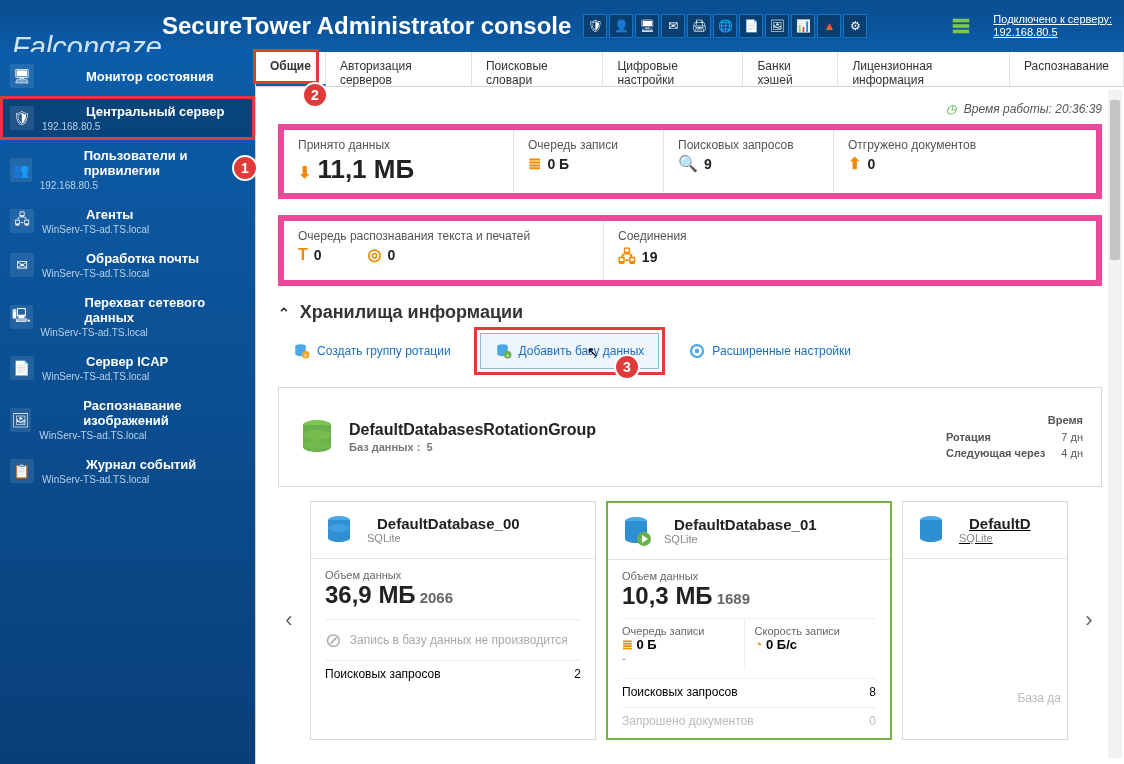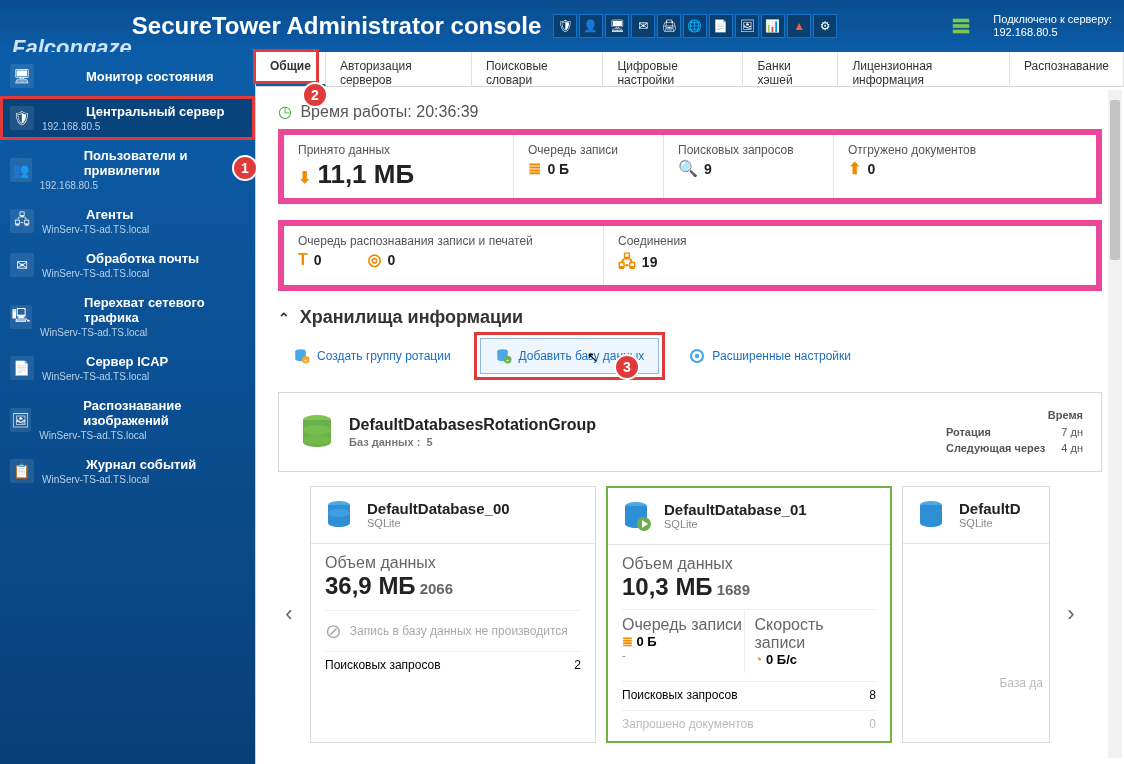--- a/index.html
+++ b/index.html
@@ -1,24 +1,24 @@
 <!DOCTYPE html>
 <html><head>
 <meta charset="utf-8">
 <style>
 * { box-sizing: border-box; margin: 0; padding: 0; font-family: "Segoe UI", Arial, sans-serif; }
 body { width: 1124px; height: 764px; background: #e8e8e8; overflow: hidden; position: relative; }
 
 
 .header { height: 52px; background: linear-gradient(to bottom, #0a4d8f, #0b5ca8); display: flex; align-items: center; color: #fff; padding: 0 12px; }
-.brand { font-size: 22px; font-style: italic; font-weight: 700; color: #cfe3f5; margin-top: 43px; }
+.brand { font-size: 29px; font-style: italic; font-weight: 400; color: #cfe3f5; margin-top: 43px; }
 .product { font-size: 24px; font-weight: 600; color: #fff; }
 .hdr-icons { display: flex; margin-left: 12px; gap: 2px; }
 .hdr-icon { width: 24px; height: 24px; background: #083e70; border: 1px solid #1672c7; display: flex; align-items: center; justify-content: center; font-size: 12px; color: #fff; }
-.hdr-right { margin-left: auto; display: flex; align-items: center; font-size: 11px; gap: 21px; }
+.hdr-right { margin-left: auto; display: flex; align-items: center; font-size: 11px; gap: 21px; text-decoration: underline; }
 .hdr-right .server-icon { width: 22px; height: 22px; display: inline-block; }
 .server-text { display:flex; flex-direction:column; line-height:1.2; }
 
 
 .sidebar { position: absolute; top: 52px; left: 0; width: 255px; bottom: 0; background: linear-gradient(to bottom, #0c5da9, #093f78); padding-top: 4px; }
 .side-item { display: flex; align-items: center; padding: 8px 10px; color: #fff; cursor: pointer; position: relative; }
 .side-item .side-icon { width: 24px; height: 24px; margin-right: 8px; display: flex; align-items: center; justify-content: center; font-size: 14px; background: rgba(255,255,255,0.1); border-radius: 2px; }
 .side-item .side-label { font-size: 13px; font-weight: 600; margin-left: 44px; }
 .side-item .side-sub { font-size: 10px; color: #b8d0e8; margin-top: 2px; }
 .side-text { display:flex; flex-direction:column; }
@@ -30,64 +30,64 @@
 
 
 .main { position: absolute; top: 52px; left: 255px; right: 0; bottom: 0; background: #fff; border-left: 1px solid #d0d0d0; }
 .tabs { display:flex; height: 35px; border-bottom: 1px solid #d5d5d5; font-size: 12px; }
 .tab { padding: 7px 14px; color: #333; cursor: pointer; border-right: 1px solid #e0e0e0; }
 .tab.active { background: #fff; border-bottom: 2px solid #0b5ca8; font-weight: 600; }
 .tab-highlight { position:absolute; border: 3px solid #e03a3a; pointer-events:none; }
 
 .content { position: absolute; top: 32px; left: 0; right: 0; bottom: 0; padding: 18px 22px 0 22px; overflow: hidden; }
 
-.uptime { margin-bottom: 8px; font-size: 16px; color: #555; }
+.uptime { text-align: right; margin-bottom: 8px; font-size: 12px; color: #555; font-style: italic; }
 .uptime .clock { color: #4fab45; margin-right:4px; }
 
 .statbox { border: 6px solid #ec4899; display: flex; margin-bottom: 16px; }
 .stat-cell { padding: 8px 14px; border-right: 1px solid #e5e5e5; flex: 0 0 auto; }
 .stat-cell:last-child { border-right: none; flex: 1; }
 .stat-label { font-size: 12px; color: #555; }
 .stat-val { font-size: 26px; font-weight: 600; color: #222; margin-top: 2px; display: flex; align-items: baseline; gap: 6px; }
 .stat-val .ic { font-size: 16px; }
 .stat-small { font-size: 14px; font-weight: 600; }
 .orange { color: #f08a00; }
 
 .section-head { display:flex; align-items:center; margin: 16px 0 10px 0; font-size: 18px; font-weight: 600; color: #333; }
 .chev { margin-right: 10px; font-size: 14px; }
 
 .toolbar { display:flex; gap: 14px; margin-bottom: 18px; position:relative; }
 .tbtn { display:flex; align-items:center; gap:6px; padding: 8px 14px; font-size: 12px; color: #1a6fc4; cursor:pointer; border: 1px solid transparent; }
 .tbtn .bic { width:18px; height:18px; display:inline-block; }
 .tbtn.hover { border: 1px solid #8fb9e0; background: #eef5fc; }
 
-.group-card { border: 1px solid #d8d8d8; padding: 14px 18px; display:flex; align-items: center; }
+.group-card { border: 1px solid #d8d8d8; padding: 24px 18px; display:flex; align-items: center; }
 .db-icon { width: 40px; height: 40px; margin-right: 12px; position:relative; }
 .group-title { font-size: 16px; font-weight: 600; color: #222; }
 .group-sub { font-size: 11px; color: #777; margin-top: 2px; font-weight: bold; }
 .group-right { margin-left: auto; text-align: right; font-size: 11px; color: #555; line-height: 1.5; }
 .gr-row { display:flex; justify-content: space-between; gap: 16px; }
 
 .db-row { display:flex; gap: 10px; margin-top: 14px; align-items:stretch; }
 .nav-arrow { width: 22px; display:flex; align-items:center; justify-content:center; font-size: 22px; color: #666; cursor:pointer; }
 .db-card { width: 286px; border: 1px solid #d8d8d8; background:#fff; padding: 0; }
 .db-card.active-card { border: 2px solid #72b243; }
 .db-top { display:flex; align-items:center; padding: 12px; border-bottom: 1px solid #e5e5e5; }
-.db-name { font-size: 15px; font-weight: 600; color: #222; }
+.db-name { font-size: 15px; font-weight: 600; color: #222; margin-left: 10px; }
 .db-type { font-size: 11px; color: #888; }
 .db-body { padding: 10px 14px; }
-.db-field-label { font-size: 16px; color: #666; }
+.db-field-label { font-size: 11px; color: #666; }
 .db-size { font-size: 24px; font-weight: 700; color: #222; }
 .db-size .cnt { font-size: 15px; font-weight: 600; color: #666; margin-left: 4px; text-align: right; }
 .db-dim { display:flex; gap:8px; align-items:center; color:#aaa; font-size:12px; margin-top:10px; border-top:1px solid #eee; padding-top:8px; }
 .db-split { display:flex; border-top:1px solid #eee; margin-top:8px; }
 .db-split > div { flex:1; padding: 6px 0; border-right:1px solid #eee; }
 .db-split > div:last-child { border-right:none; padding-left:10px; }
 .db-stats { border-top:1px solid #eee; margin-top:8px; padding-top:6px; font-size:12px; display:flex; justify-content:space-between; }
-.db-card.partial { width: 148px; overflow:hidden; }
+.db-card.partial { width: 166px; overflow:hidden;text-decoration:underline; }
 
 .scrollbar-v { position:absolute; right:2px; top: 38px; bottom: 6px; width: 14px; background:#f2f2f2; }
 .scroll-thumb { position:absolute; left:2px; right:2px; top: 10px; height: 160px; background:#c4c4c4; border-radius:2px; }
 
 svg.disk { display:block; }
 </style>
 </head>
 <body>
 
 <div class="header">
@@ -153,21 +153,21 @@
   <div class="side-item">
     <span class="side-icon">✉</span>
     <span class="side-text">
       <span class="side-label">Обработка почты</span>
       <span class="side-sub">WinServ-TS-ad.TS.local</span>
     </span>
   </div>
   <div class="side-item">
     <span class="side-icon">🖳</span>
     <span class="side-text">
-      <span class="side-label">Перехват сетевого трафика</span>
+      <span class="side-label">Перехват сетевого данных</span>
       <span class="side-sub">WinServ-TS-ad.TS.local</span>
     </span>
   </div>
   <div class="side-item">
     <span class="side-icon">📄</span>
     <span class="side-text">
       <span class="side-label">Сервер ICAP</span>
       <span class="side-sub">WinServ-TS-ad.TS.local</span>
     </span>
   </div>
@@ -235,21 +235,21 @@
         <div class="stat-label">Отгружено документов</div>
         <div class="stat-val stat-small">
             <span class="ic orange">⬆</span>
             <span>0</span>
           </div>
       </div>
     </div>
 
     <div class="statbox">
       <div class="stat-cell" style="width:320px;">
-        <div class="stat-label">Очередь распознавания записи и печатей</div>
+        <div class="stat-label">Очередь распознавания текста и печатей</div>
         <div class="stat-val stat-small">
           <span class="ic orange">T</span>
             <span>0</span>
           <span class="ic orange" style="margin-left:40px;">◎</span>
             <span>0</span>
         </div>
       </div>
       <div class="stat-cell">
         <div class="stat-label">Соединения</div>
         <div class="stat-val stat-small">

